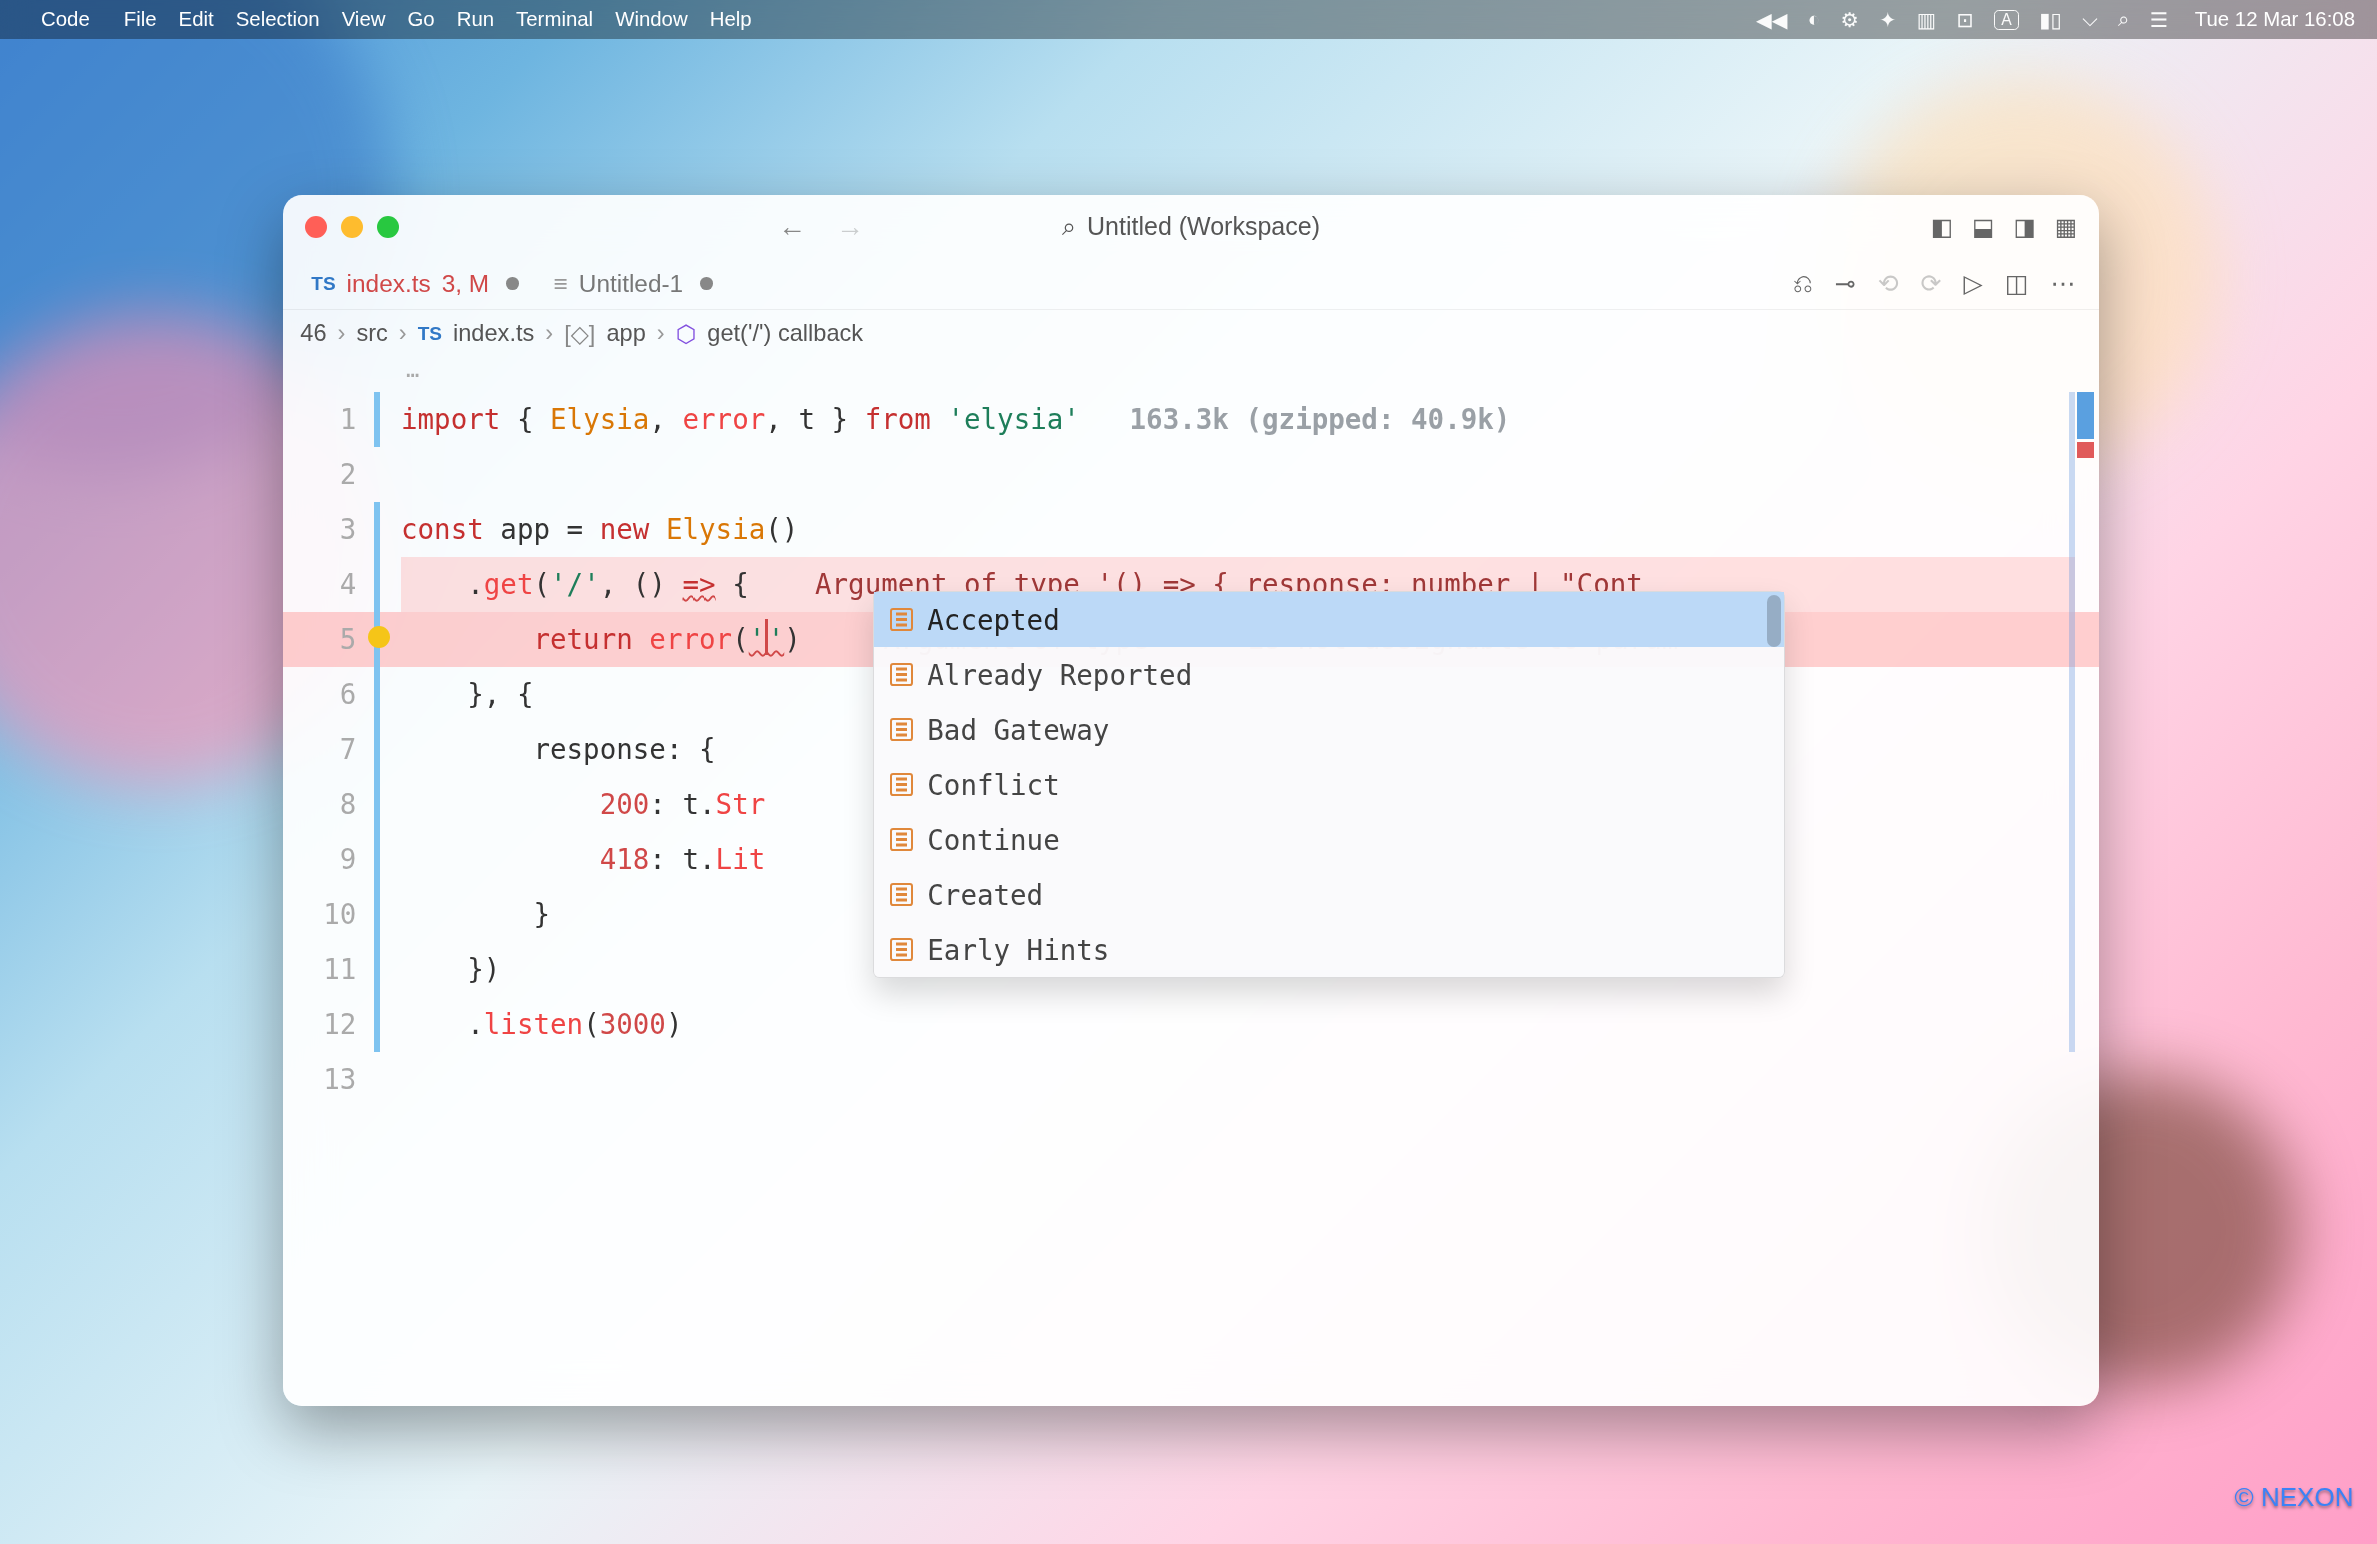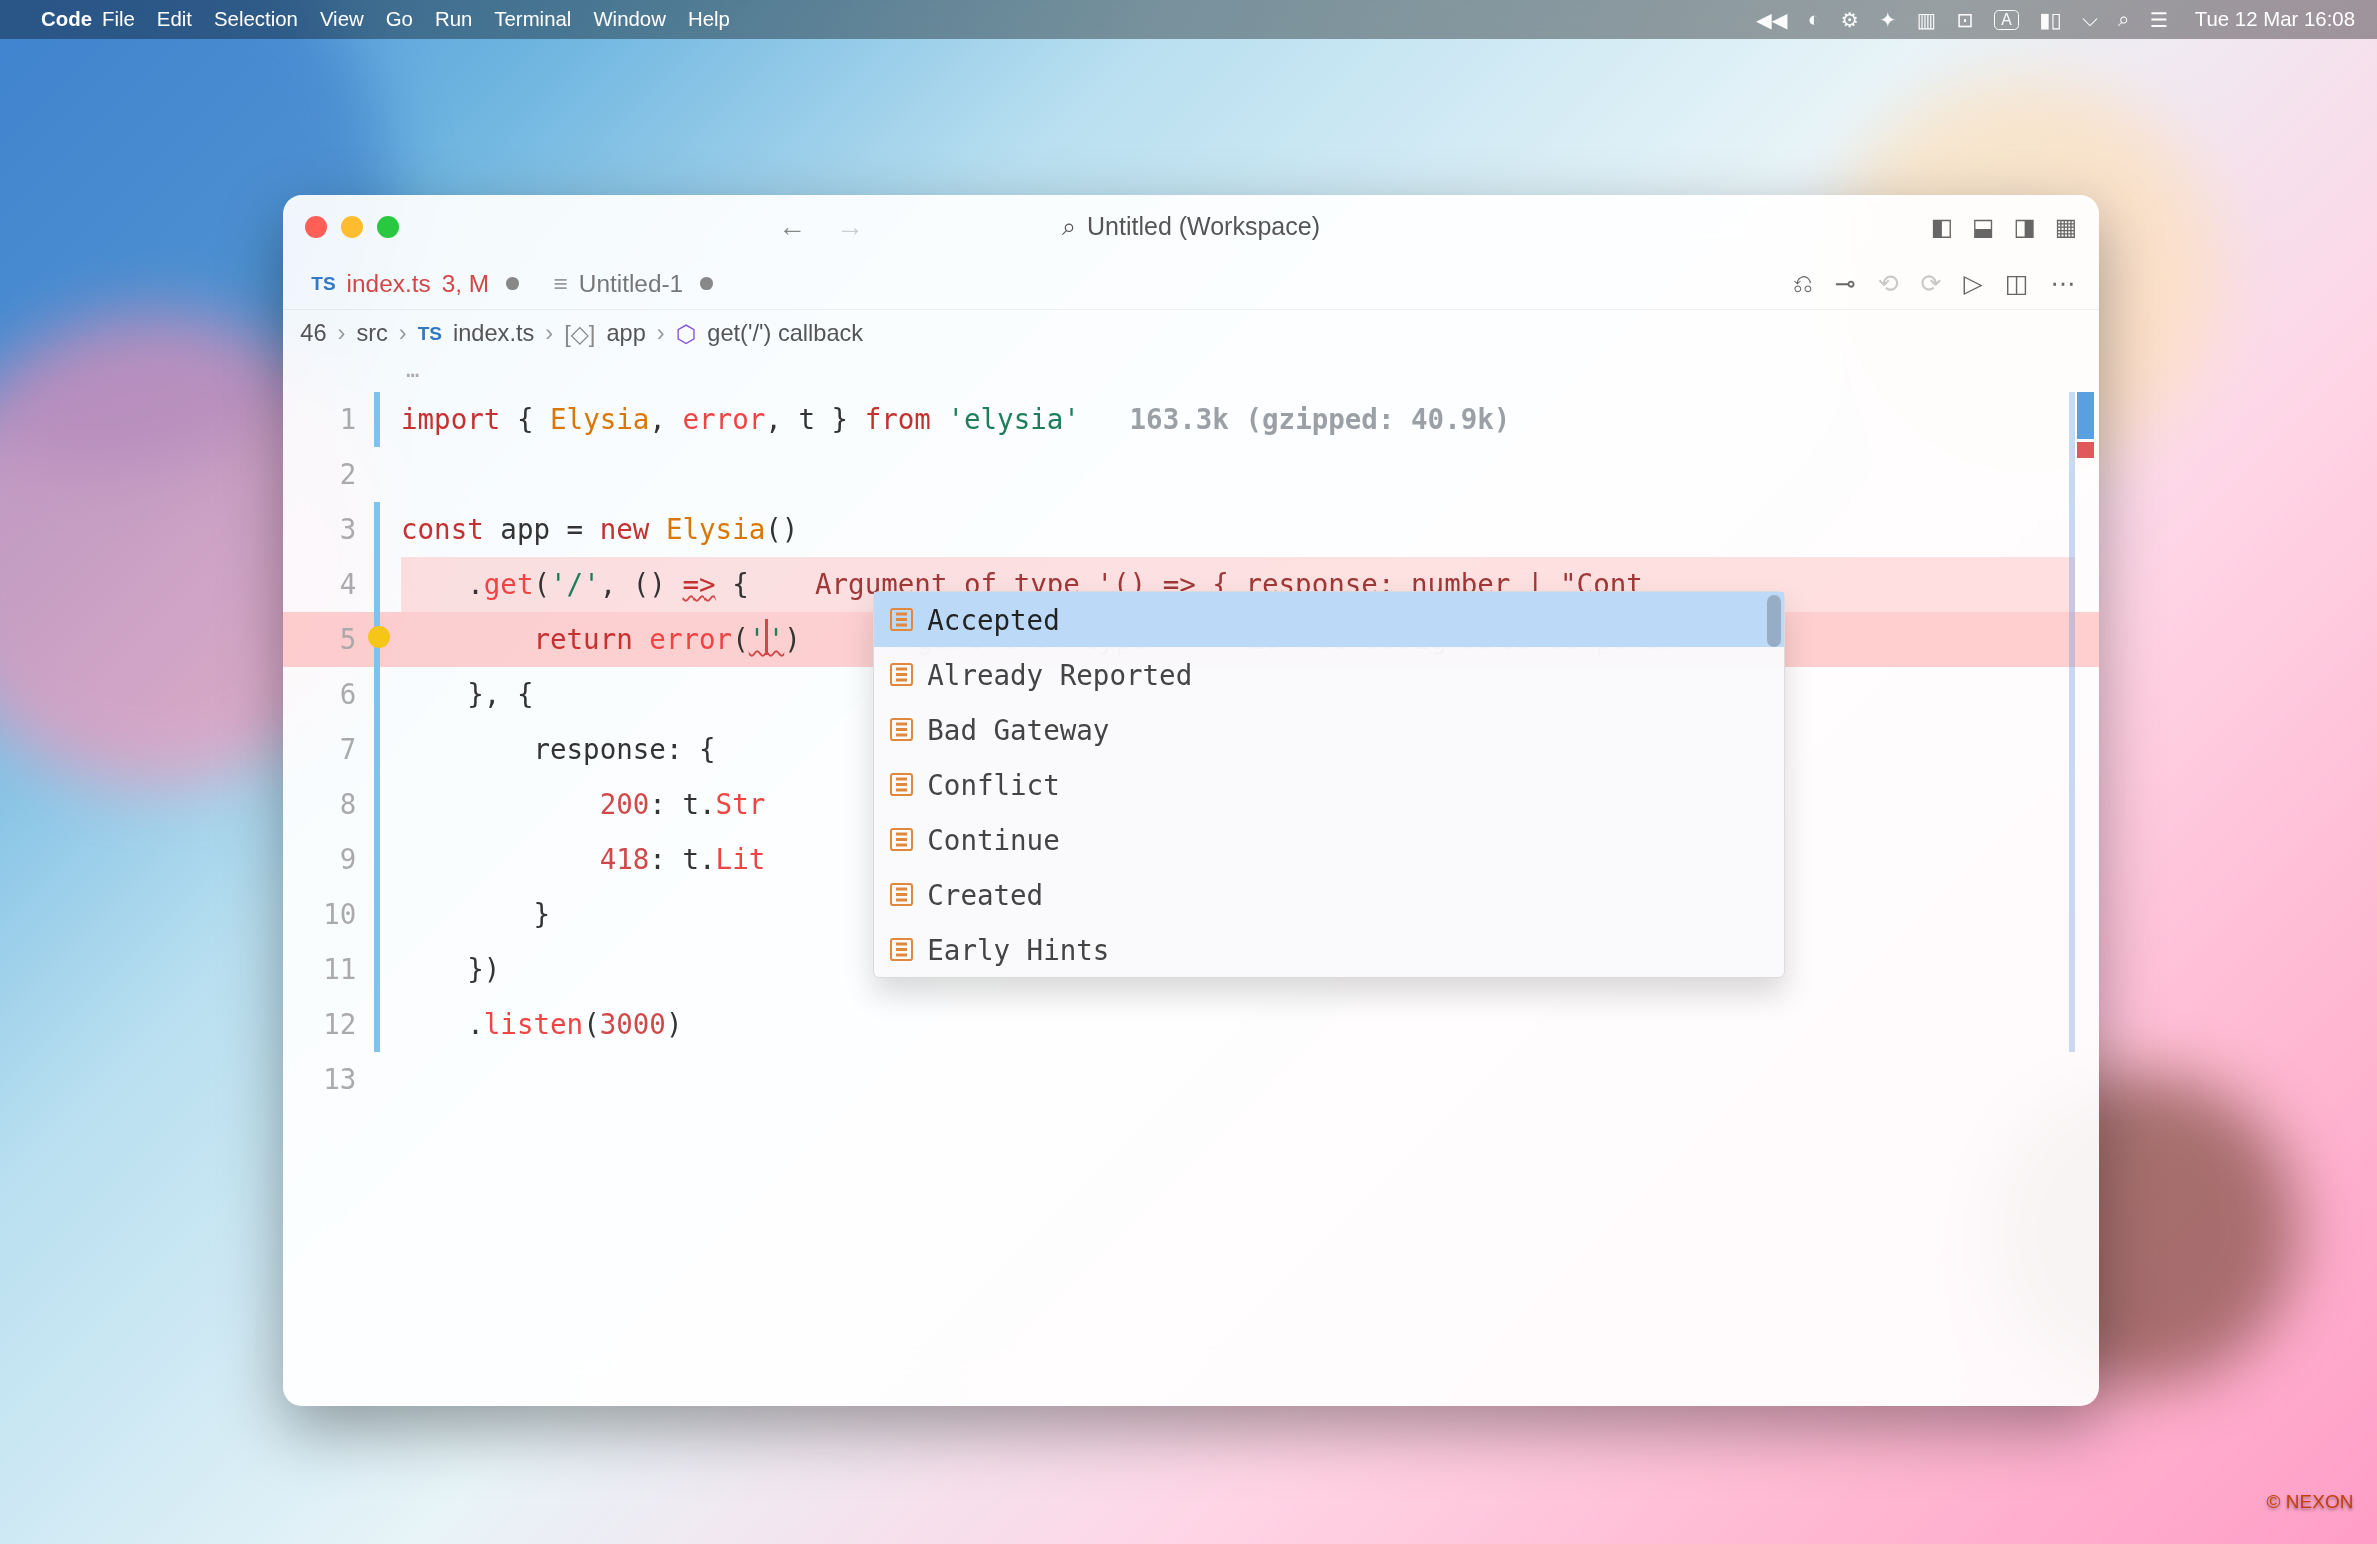--- a/index.html
+++ b/index.html
@@ -19,21 +19,21 @@
 .b4 { width:550px;height:550px;background:#3a7bc8;left:-157px;top:-79px; }
 
 
 .menubar {
   position: absolute; top:0; left:0; right:0; height:39px;
   background: rgba(0,0,0,.35); backdrop-filter: blur(15.7px);
   display:flex; align-items:center; padding:0 22px; color:#fff;
   font-size:20.4px; font-weight:400;
 }
 .menubar .apple { font-size:25px; margin-right:19px; }
-.menubar .app { font-weight:700; margin-right:10px; }
+.menubar .app { font-weight:400; margin-right:34px; }
 .menubar .m { margin-right:22px; cursor:default; }
 .menubar .right { margin-left:auto; display:flex; align-items:center; gap:20.4px; }
 .menubar .right .ico { opacity:.95; }
 .menubar .time { margin-left:6.3px; }
 
 
 .vscode {
   position:absolute; left:283px; top:195px; width:1816px; height:1211px;
   background: rgba(255,255,255,.92); backdrop-filter: blur(23.6px);
   border-radius:19px; box-shadow: 0 23.6px 63px rgba(0,0,0,.35);
@@ -103,21 +103,21 @@
 .sug-scroll { position:absolute; right:3.1px; top:3.1px; width:14px; height:52px; background:rgba(0,0,0,.2); border-radius:7px; }
 
 
 .ruler { position:absolute; right:4.7px; top:35px; width:17.3px; }
 .ruler .mk { position:absolute; left:0; right:0; height:6.3px; }
 .ruler .blue{background:#5aa0e0;} .ruler .red{background:#e05a5a;}
 
 
 .minimap { position:absolute; right:23.6px; top:35px; width:6.3px; height:660px; background:rgba(100,150,220,.35); }
 
-.copyright { position:absolute; right:23.6px; bottom:31px; color:#c2410c; font-size:19px; text-shadow:0 1.6px 3.1px rgba(0,0,0,.4); }
+.copyright { position:absolute; right:23.6px; bottom:31px; color:#3b82f6; font-size:26px; text-shadow:0 1.6px 3.1px rgba(0,0,0,.4); }
 </style>
 </head>
 <body>
 
 <div class="wallpaper-art">
   <div class="blob b4"></div>
     <div class="blob b1"></div>
     <div class="blob b2"></div>
     <div class="blob b3"></div>
 </div>

